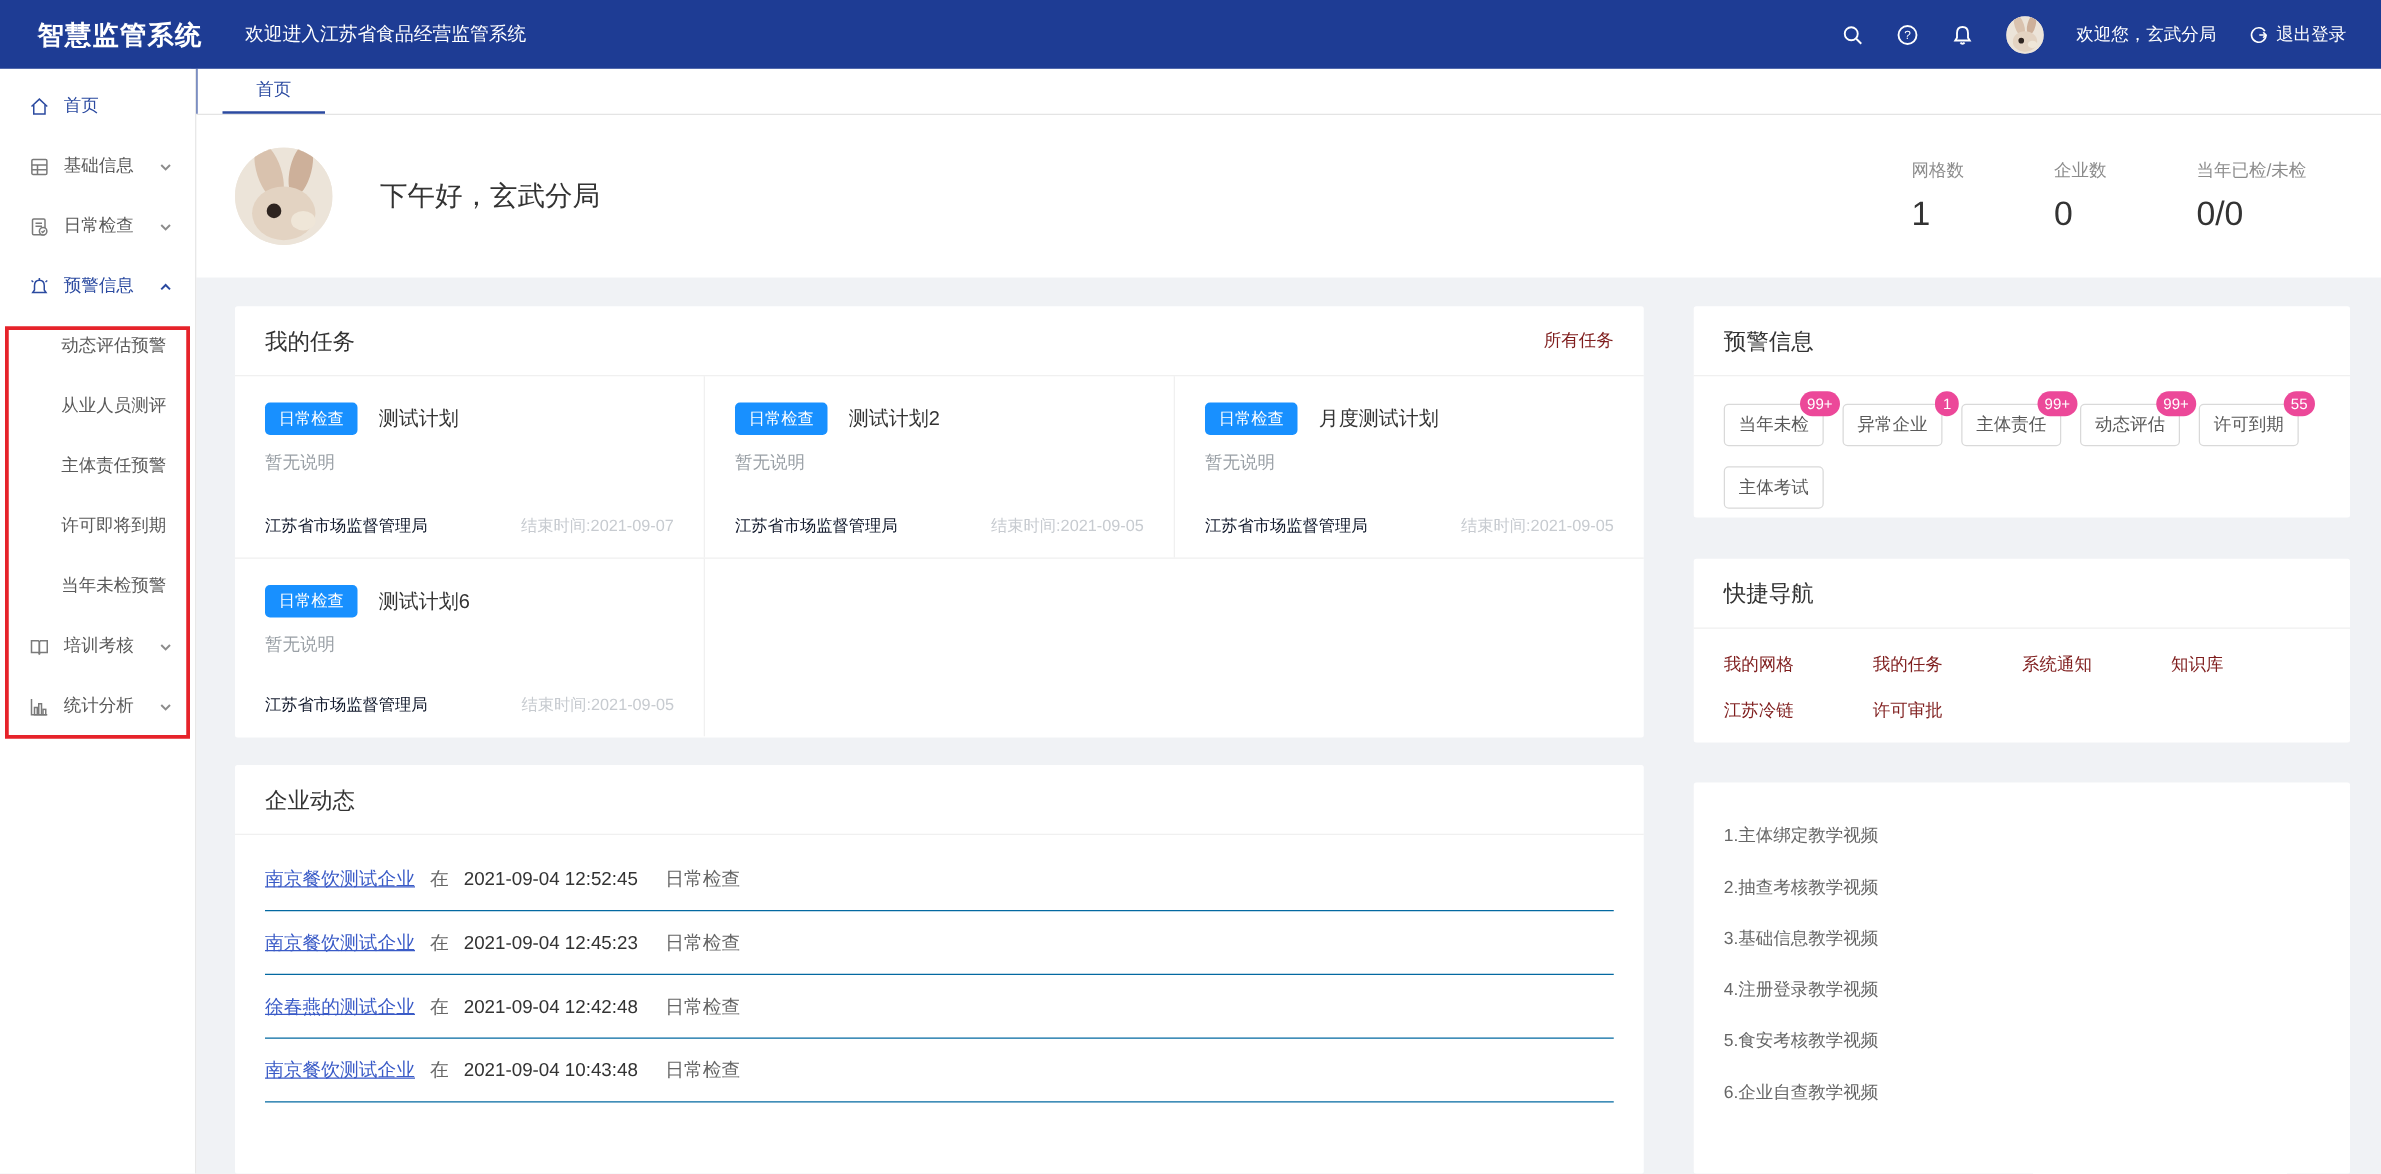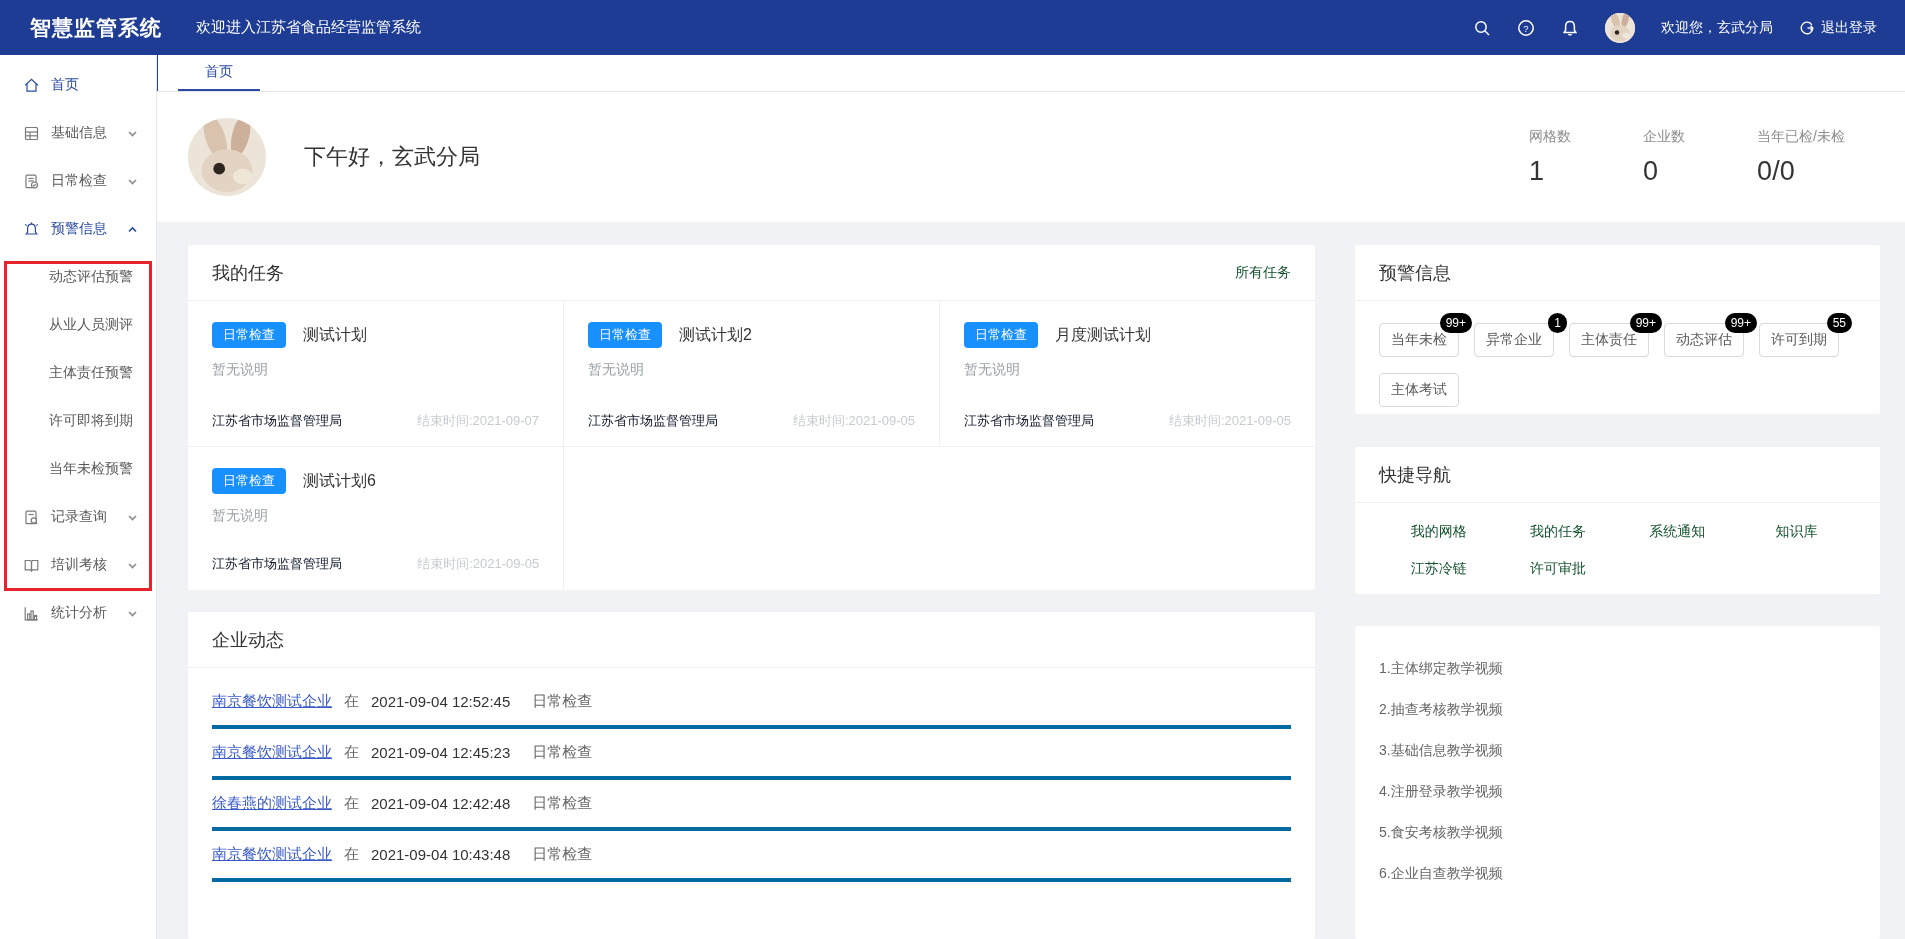--- a/index.html
+++ b/index.html
@@ -42,53 +42,53 @@
   .greet-text { font-size:22px; color:#333; margin-left:38px; }
   .stats { margin-left:auto; display:flex; gap:72px; margin-right:60px; }
   .stat { display:flex; flex-direction:column; gap:10px; }
   .stat-label { font-size:14px; color:#8c8c8c; }
   .stat-value { font-size:27px; color:#333; }
 
   
   .card { position:absolute; background:#fff; border-radius:2px; }
   .card-head { height:56px; display:flex; align-items:center; padding:0 24px; border-bottom:1px solid #f0f0f0; }
   .card-title { font-size:18px; color:#333; }
-  .link { color:#14532d; font-size:14px; cursor:pointer; text-decoration:none;text-align:center; }
+  .link { color:#7f1d1d; font-size:14px; cursor:pointer; text-decoration:none; }
   .card-head .link { margin-left:auto; }
 
   
   .tasks-card { left:188px; top:245px; width:1127px; height:345px; }
   .task-grid-row { display:flex; height:146px; border-bottom:1px solid #f0f0f0; }
   .task-grid-row.last { border-bottom:none; height:142px; }
   .task-cell { flex:1 1 0; padding:21px 24px 16px 24px; position:relative; display:flex; flex-direction:column; }
   .task-cell.divider { border-right:1px solid #f0f0f0; }
   .task-top { display:flex; align-items:center; }
   .task-badge { background:#1890ff; color:#fff; font-size:13px; padding:4px 11px; border-radius:4px; }
   .task-title { font-size:16px; color:#333; margin-left:17px; }
   .task-desc { font-size:14px; color:#9aa0a6; margin-top:13px; }
   .task-foot { margin-top:auto; display:flex; align-items:center; font-size:13px; }
   .task-org { color:#0f172a;font-family:Liberation Serif, serif; }
   .task-end { margin-left:auto; color:#c7cbd0; }
 
   
   .dyn-card { left:188px; top:612px; width:1127px; height:327px; }
   .dyn-list { padding:10px 24px 0 24px; }
-  .dyn-row { height:51px; display:flex; align-items:center; border-bottom:4px solid #0369a1; font-size:15px; }
+  .dyn-row { height:51px; display:flex; align-items:center; border-bottom:1px solid #0369a1; font-size:15px; }
   .dyn-company { color:#3a5bc7; text-decoration:underline; cursor:pointer; }
   .dyn-mid { color:#666; margin:0 12px; }
   .dyn-time { color:#333; }
   .dyn-action { color:#666; margin-left:22px; }
 
   
   .warn-card { left:1355px; top:245px; width:525px; height:169px; }
   .warn-body { padding:22px 24px 0 24px; }
   .warn-row { display:flex; gap:15px; }
   .warn-row + .warn-row { margin-top:16px; }
   .warn-btn { position:relative; border:1px solid #d9d9d9; border-radius:4px; background:#fff; color:#595959; font-size:14px; padding:7px 11px; cursor:pointer; white-space:nowrap; }
-  .warn-badge { position:absolute; top:-11px; right:-14px; background:#000000; color:#fff; font-size:12px; line-height:1; padding:4px 6px; border-radius:10px; min-width:10px; text-align:center; }
+  .warn-badge { position:absolute; top:-11px; right:-14px; background:#ec4899; color:#fff; font-size:12px; line-height:1; padding:4px 6px; border-radius:10px; min-width:10px; text-align:center; }
 
   
   .nav-card { left:1355px; top:447px; width:525px; height:147px; }
   .nav-body { padding:20px 24px 0 24px; display:grid; grid-template-columns:repeat(4,1fr); row-gap:19px; }
 
   
   .notice-card { left:1355px; top:626px; width:525px; height:313px; }
   .notice-list { padding:22px 24px 0 24px; }
   .notice-item { height:41px; display:flex; align-items:center; font-size:14px; color:#666; cursor:pointer; }
 </style>
@@ -203,36 +203,20 @@
           </svg>
         </span>
     </div>
 
     <div class="side-sub">动态评估预警</div>
     <div class="side-sub">从业人员测评</div>
     <div class="side-sub">主体责任预警</div>
     <div class="side-sub">许可即将到期</div>
     <div class="side-sub">当年未检预警</div>
 
-    <div class="side-item">
-      <span class="sicon">
-        <svg viewBox="0 0 17 17">
-            <rect x="3" y="2.2" width="10" height="12.5" rx="1"></rect>
-            <line x1="5.4" y1="5.5" x2="10.6" y2="5.5"></line>
-            <circle cx="10.8" cy="11.4" r="2.6" fill="#fff"></circle>
-            <line x1="12.6" y1="13.2" x2="14.2" y2="14.8"></line>
-          </svg>
-      </span>
-      <span>记录查询</span>
-      <span class="chev">
-          <svg viewBox="0 0 11 11">
-            <polyline points="2,4 5.5,7.5 9,4"></polyline>
-          </svg>
-        </span>
-    </div>
 
     <div class="side-item">
       <span class="sicon">
         <svg viewBox="0 0 17 17">
             <path d="M2.2 3.5 L7.6 3.5 L8.5 4.6 L8.5 13.8 L7.6 12.9 L2.2 12.9 Z"></path>
             <path d="M14.8 3.5 L9.4 3.5 L8.5 4.6 L8.5 13.8 L9.4 12.9 L14.8 12.9 Z"></path>
           </svg>
       </span>
       <span>培训考核</span>
       <span class="chev">

